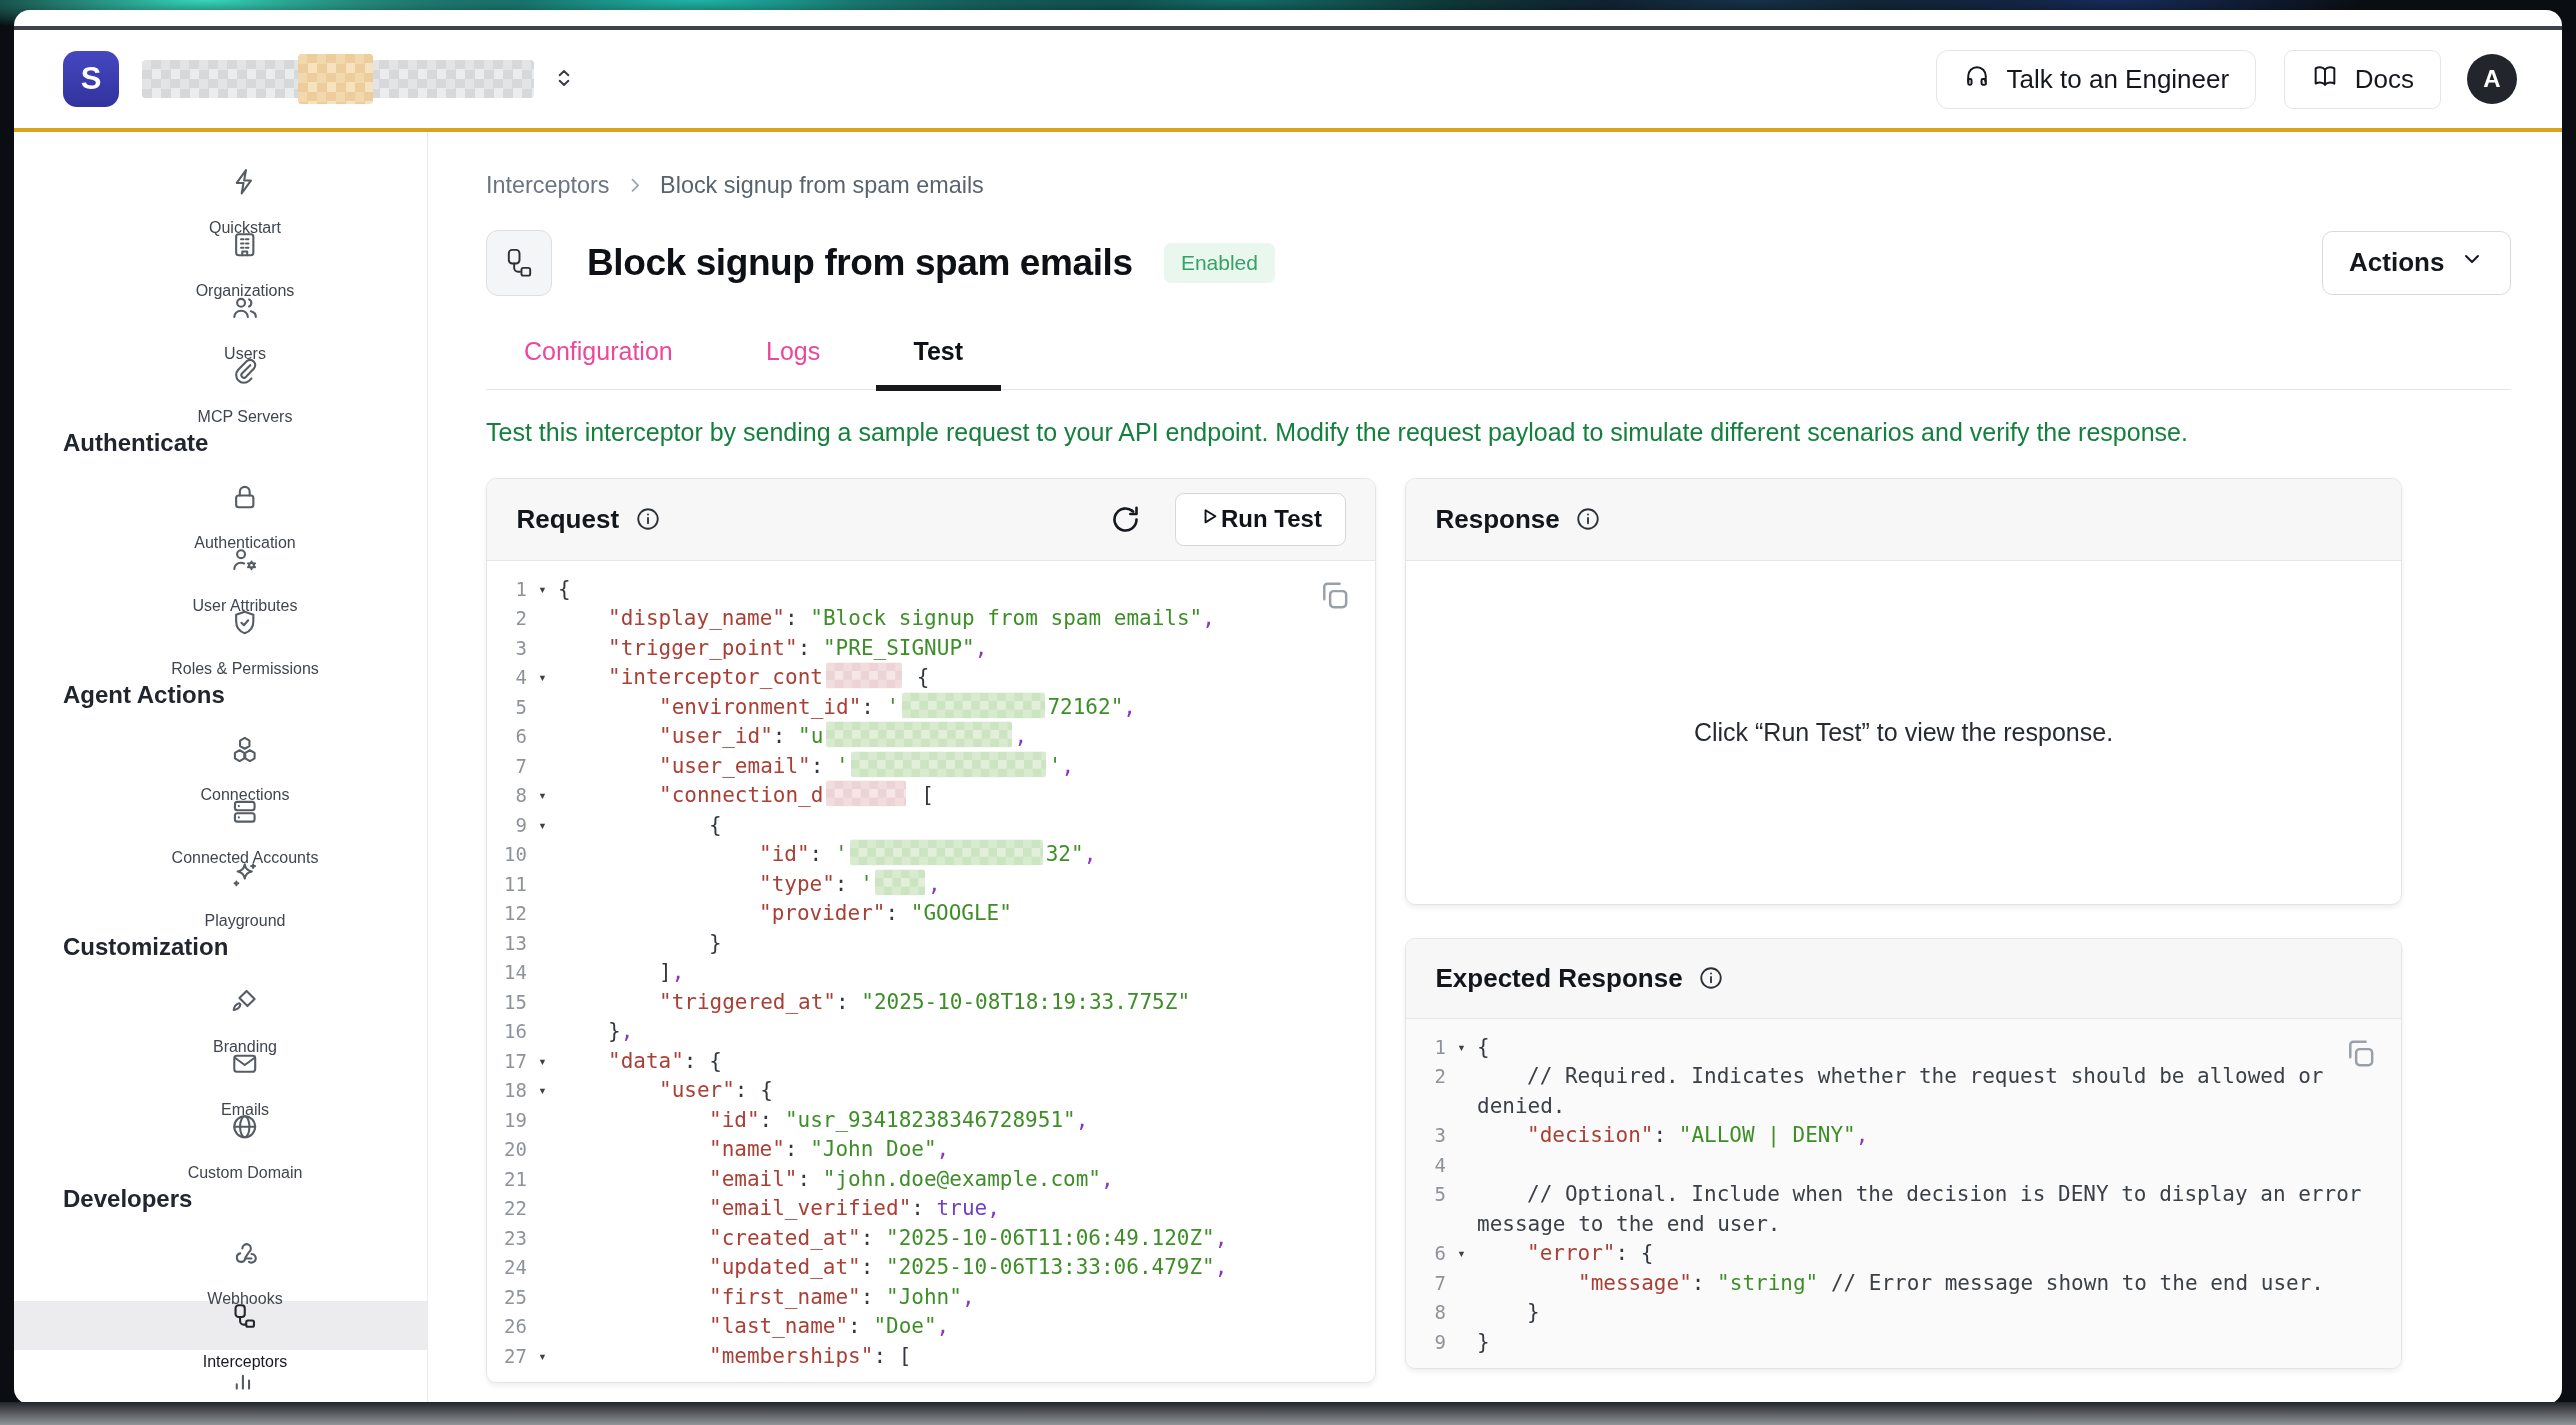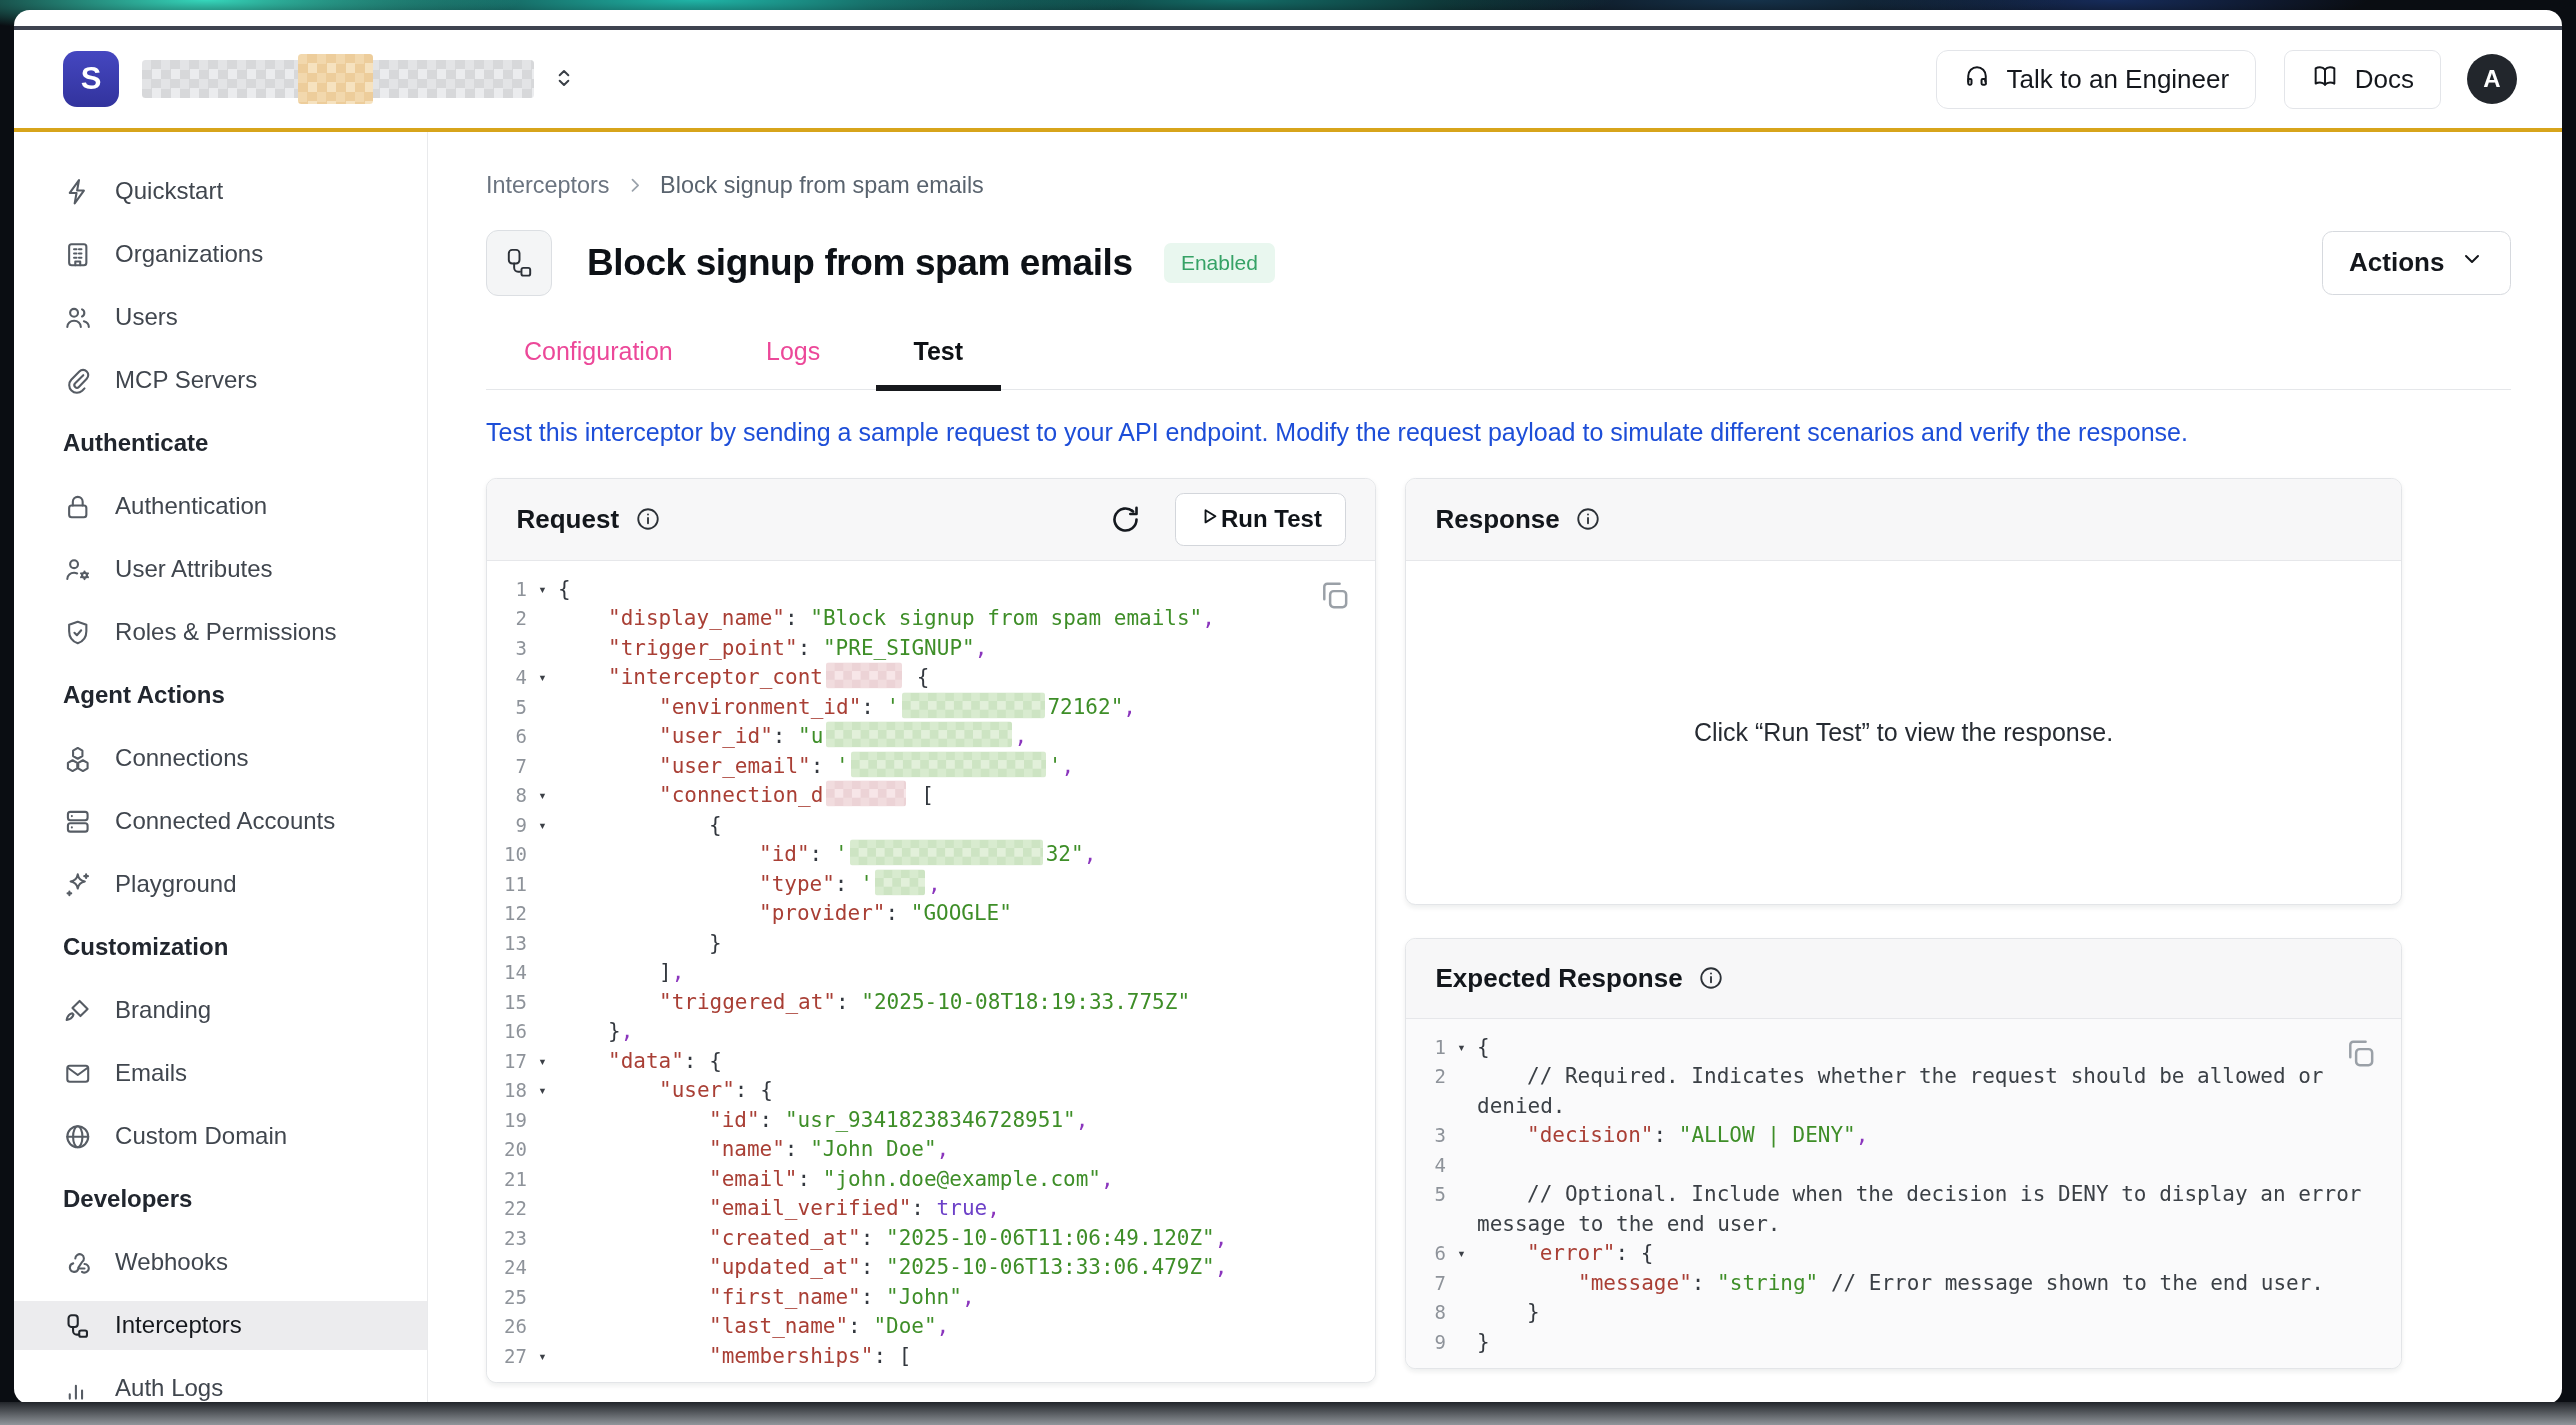--- a/index.html
+++ b/index.html
@@ -38,21 +38,21 @@
   .hdr-btn { display:flex; align-items:center; gap:15.6px; border:1.7px solid #e3e5e9; border-radius:12px;
     background:#fff; padding:0 26px; height:59px; font-size:26px; color:#14171c; cursor:pointer; }
   .hdr-btn + .hdr-btn { margin-left:28px;border-radius:9px; }
   .avatar { width:50px; height:50px; border-radius:50%; background:#22262c; color:#fff;
     display:grid; place-items:center; font-size:24px; font-weight:700; margin-left:26px; flex:none; }
 
   
   .body-row { flex:1; display:flex; min-height:0; }
   .sidebar { width:414px; flex:none; border-right:1.7px solid #e9eaec; padding-top:35px; overflow:hidden; }
   .sb-item { height:49px; margin-bottom:14px; display:flex; align-items:center; gap:22.6px;
-    padding-left:49px; font-size:24px; color:#40464e; cursor:pointer; }
+    padding-left:49px; font-size:16px; color:#40464e; cursor:pointer;flex-direction:column; }
   .sb-item .sb-ico { width:29.5px; height:29.5px; color:#565c64; flex:none; display:grid; place-items:center; }
   .sb-item.sel { background:var(--c-sidebar-selected-bg,#ececee); color:#15181d; }
   .sb-item.sel .sb-ico { color:#22262c; }
   .sb-header { height:49px; margin:7px 0 14px; padding-left:49px; display:flex; align-items:center;
     font-size:24px; font-weight:700; color:#21262e; }
 
   .main { flex:1; padding:0 51px 0 58px; overflow:hidden; }
 
   .breadcrumb { margin-top:40px; display:flex; align-items:center; gap:14px; font-size:23.4px; }
   .crumb-a { color:#6b7480; cursor:pointer; }
@@ -66,21 +66,21 @@
   .badge { margin-left:31px; background:var(--c-enabled-bg,#e9f7ef); color:var(--c-enabled-text,#36a266);
     font-size:21px; padding:7.8px 17.3px; border-radius:7px; }
   .actions-btn { margin-left:auto; display:flex; align-items:center; gap:15.6px; font-size:26px; font-weight:600;
     color:#14171c; border:1.7px solid #d6d9de; border-radius:10.4px; padding:15.6px 26px; background:#fff; cursor:pointer; }
 
   .tabs { margin-top:29.5px; display:flex; gap:17.3px; border-bottom:1.7px solid #e5e7ea; }
   .tab { padding:12px 38px 22.6px; font-size:25px; color:#ec4899; position:relative; cursor:pointer; }
   .tab.active { color:#0e1115; font-weight:700; }
   .tab.active::after { content:""; position:absolute; left:0; right:0; bottom:-1.7px; height:5.2px; background:#17191d; }
 
-  .desc { margin-top:28px; font-size:25px; color:#1d4ed8; }
+  .desc { margin-top:28px; font-size:25px; color:#15803d; }
 
   .panels { margin-top:31px; display:flex; gap:29px; align-items:flex-start; }
   .panel { border:1.7px solid #e3e5e8; border-radius:10.4px; background:#fff; overflow:hidden;
     box-shadow:0 2.6px 5.2px rgba(20,24,30,.07); }
   .panel-head { height:82px; background:#f7f7f8; border-bottom:1.7px solid #e6e7ea; display:flex;
     align-items:center; gap:15.6px; padding:0 29.5px; font-size:26px; font-weight:600; color:#13171c; }
   .info-ico { color:#2c3137; display:grid; place-items:center; }
   .panel-request { width:890px; }
   .panel-col { width:997px; display:flex; flex-direction:column; gap:33px; }
   .panel-response .response-body { height:343px; display:grid; place-items:center; font-size:25px; color:#262b32; }

